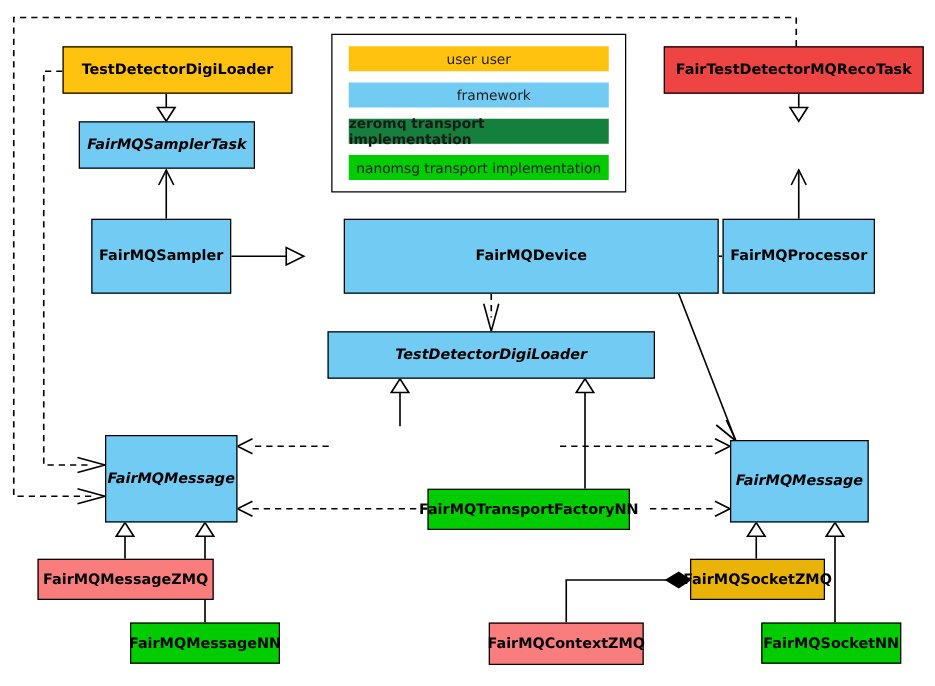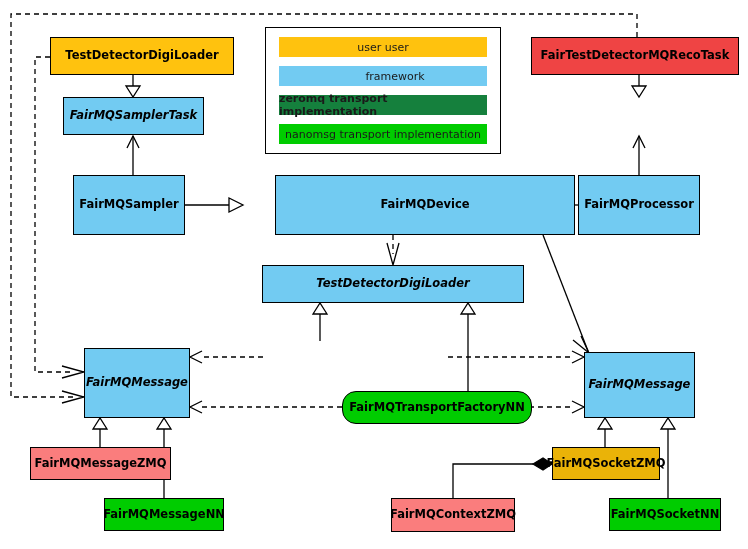--- a/index.html
+++ b/index.html
@@ -187,21 +187,21 @@
 
   <div class="node bold" style="left:578px;top:175px;width:122px;height:60px;background:#72CBF2;">
     <span>FairMQProcessor</span>
   </div>
 
   <div class="node italic" style="left:262px;top:265px;width:262px;height:38px;background:#72CBF2;">
     <span>TestDetectorDigiLoader</span>
   </div>
 
 
-  <div class="node bold" style="left:342px;top:391px;width:190px;height:33px;background:#00CC00;border-radius:14px;">
+  <div class="node bold" style="left:342px;top:391px;width:162px;height:33px;background:#00CC00;">
     <span>FairMQTransportFactoryNN</span>
   </div>
 
   <div class="node italic" style="left:84px;top:348px;width:106px;height:70px;background:#72CBF2;">
     <span>FairMQMessage</span>
   </div>
 
   <div class="node italic" style="left:584px;top:352px;width:111px;height:66px;background:#72CBF2;">
     <span>FairMQMessage</span>
   </div>

